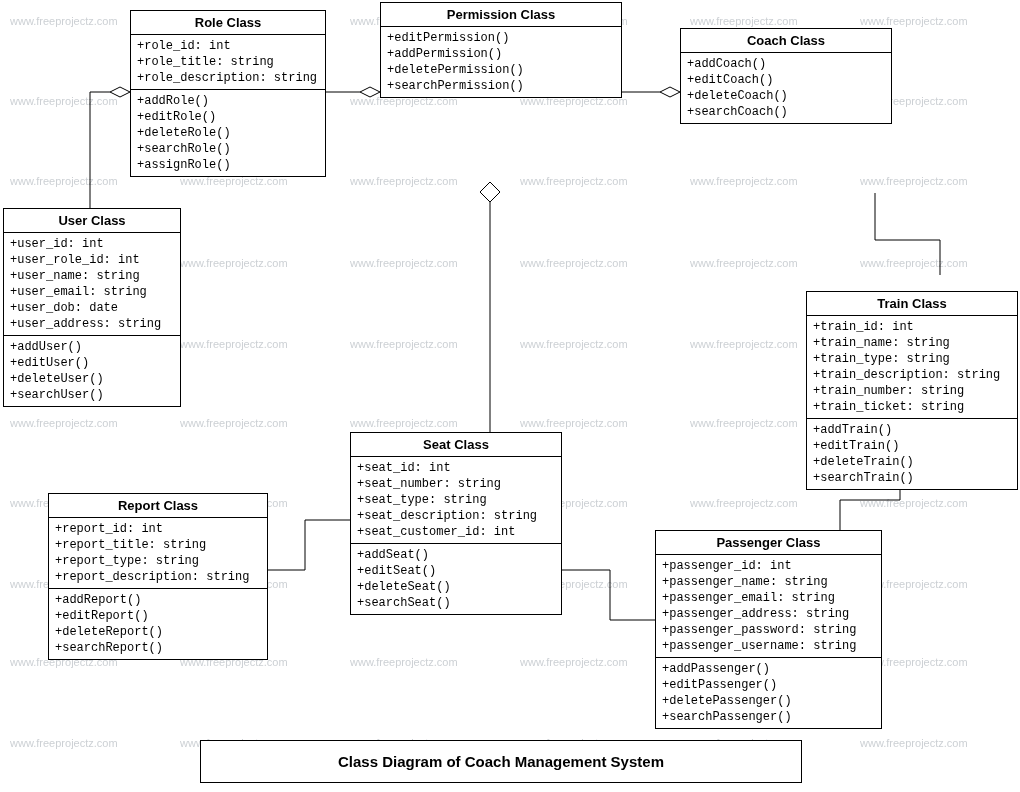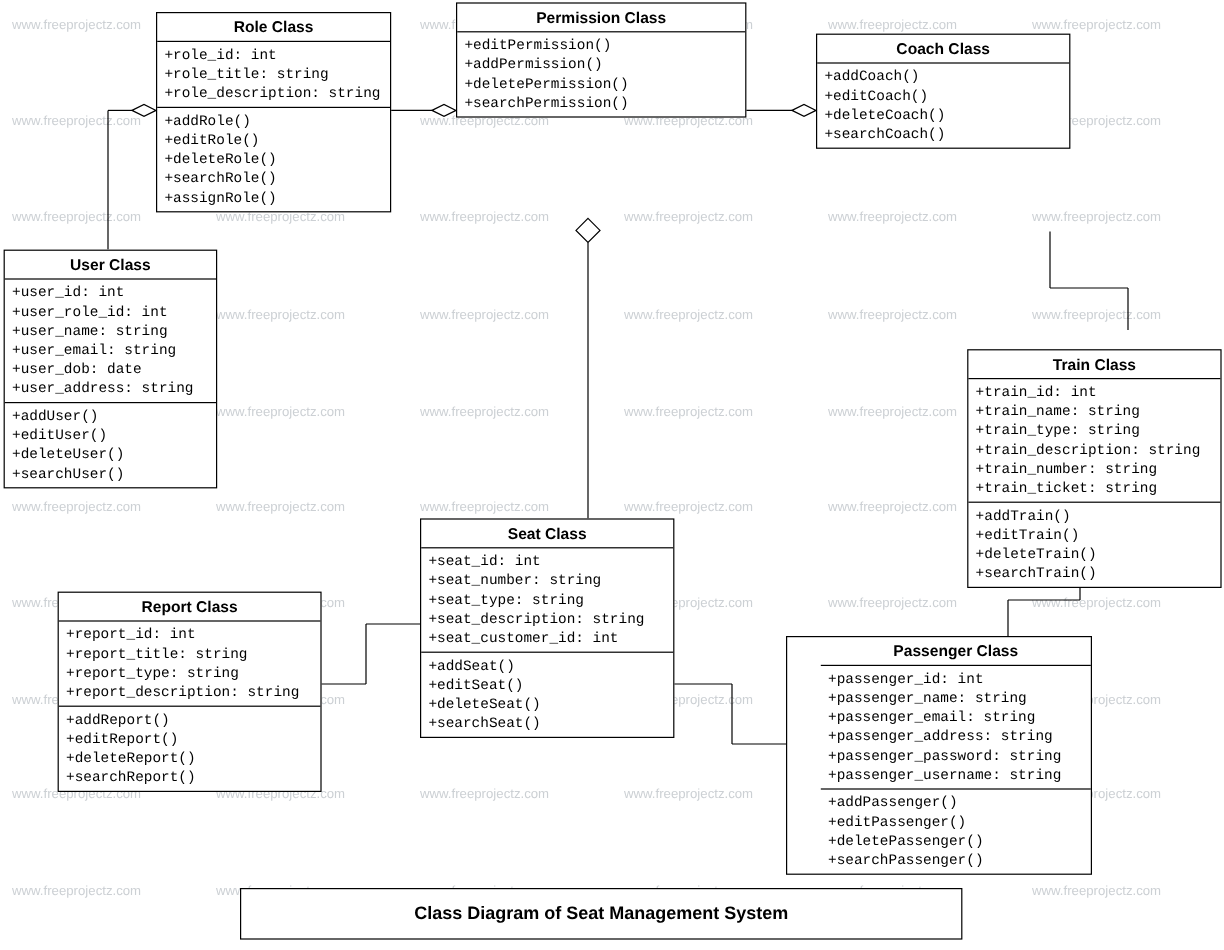--- a/index.html
+++ b/index.html
@@ -262,31 +262,31 @@
     <div>+report_description: string</div>
   </div>
   <div class="class-methods">
     <div>+addReport()</div>
     <div>+editReport()</div>
     <div>+deleteReport()</div>
     <div>+searchReport()</div>
   </div>
 </div>
 
-<div class="class-box" style="left:655px; top:530px; width:225px;padding-left:28px;">
+<div class="class-box" style="left:655px; top:530px; width:225px;">
   <div class="class-title">Passenger Class</div>
   <div class="class-attrs">
     <div>+passenger_id: int</div>
     <div>+passenger_name: string</div>
     <div>+passenger_email: string</div>
     <div>+passenger_address: string</div>
     <div>+passenger_password: string</div>
     <div>+passenger_username: string</div>
   </div>
   <div class="class-methods">
     <div>+addPassenger()</div>
     <div>+editPassenger()</div>
     <div>+deletePassenger()</div>
     <div>+searchPassenger()</div>
   </div>
 </div>
 
-<div class="caption-box" style="left:200px; top:740px; width:600px;">Class Diagram of Seat Management System</div>
+<div class="caption-box" style="left:200px; top:740px; width:600px;">Class Diagram of Coach Management System</div>
 
 </body></html>

